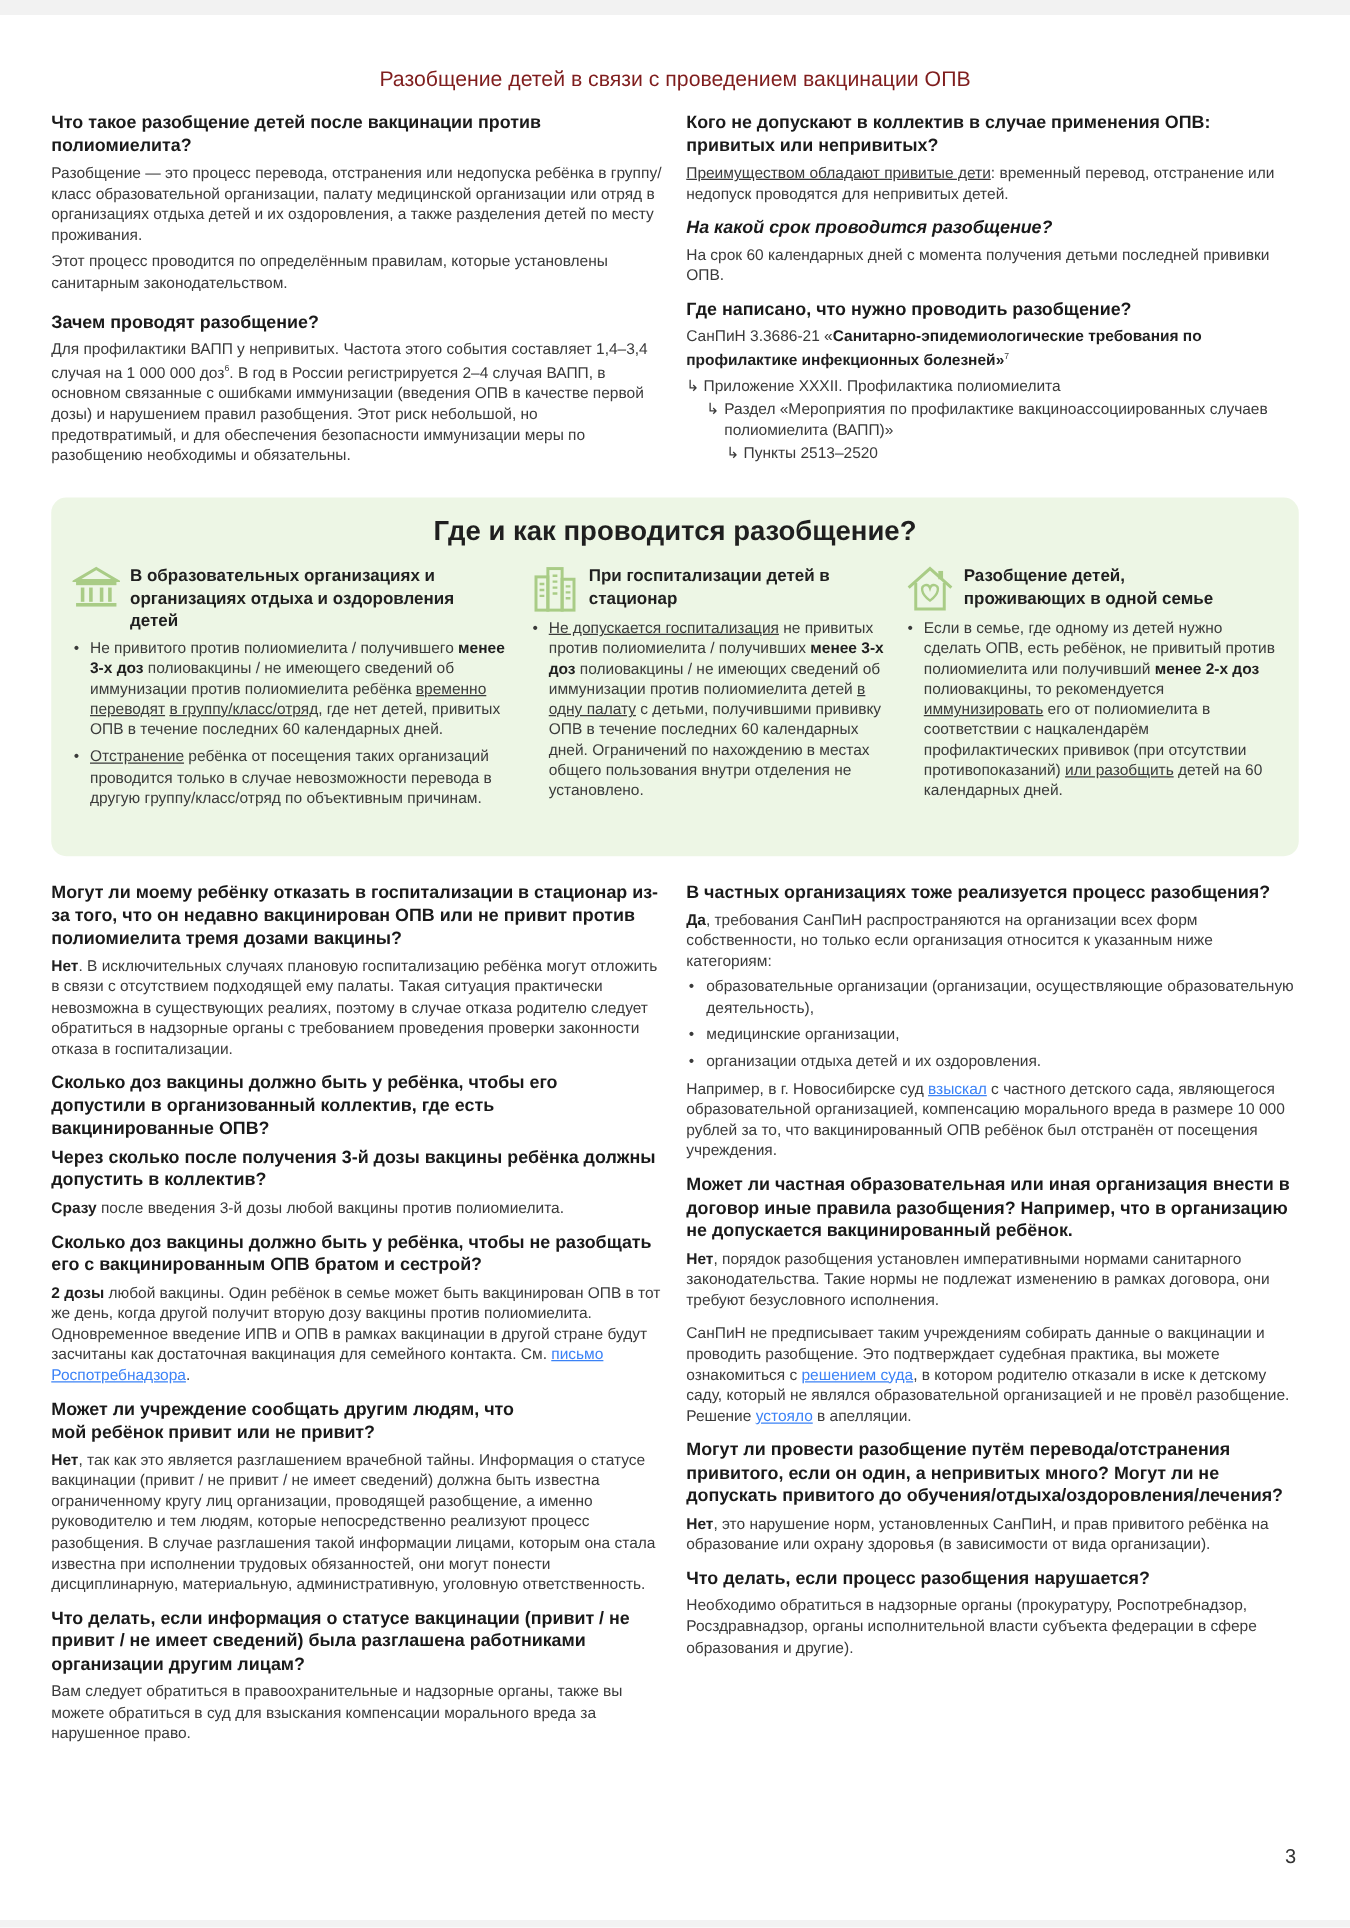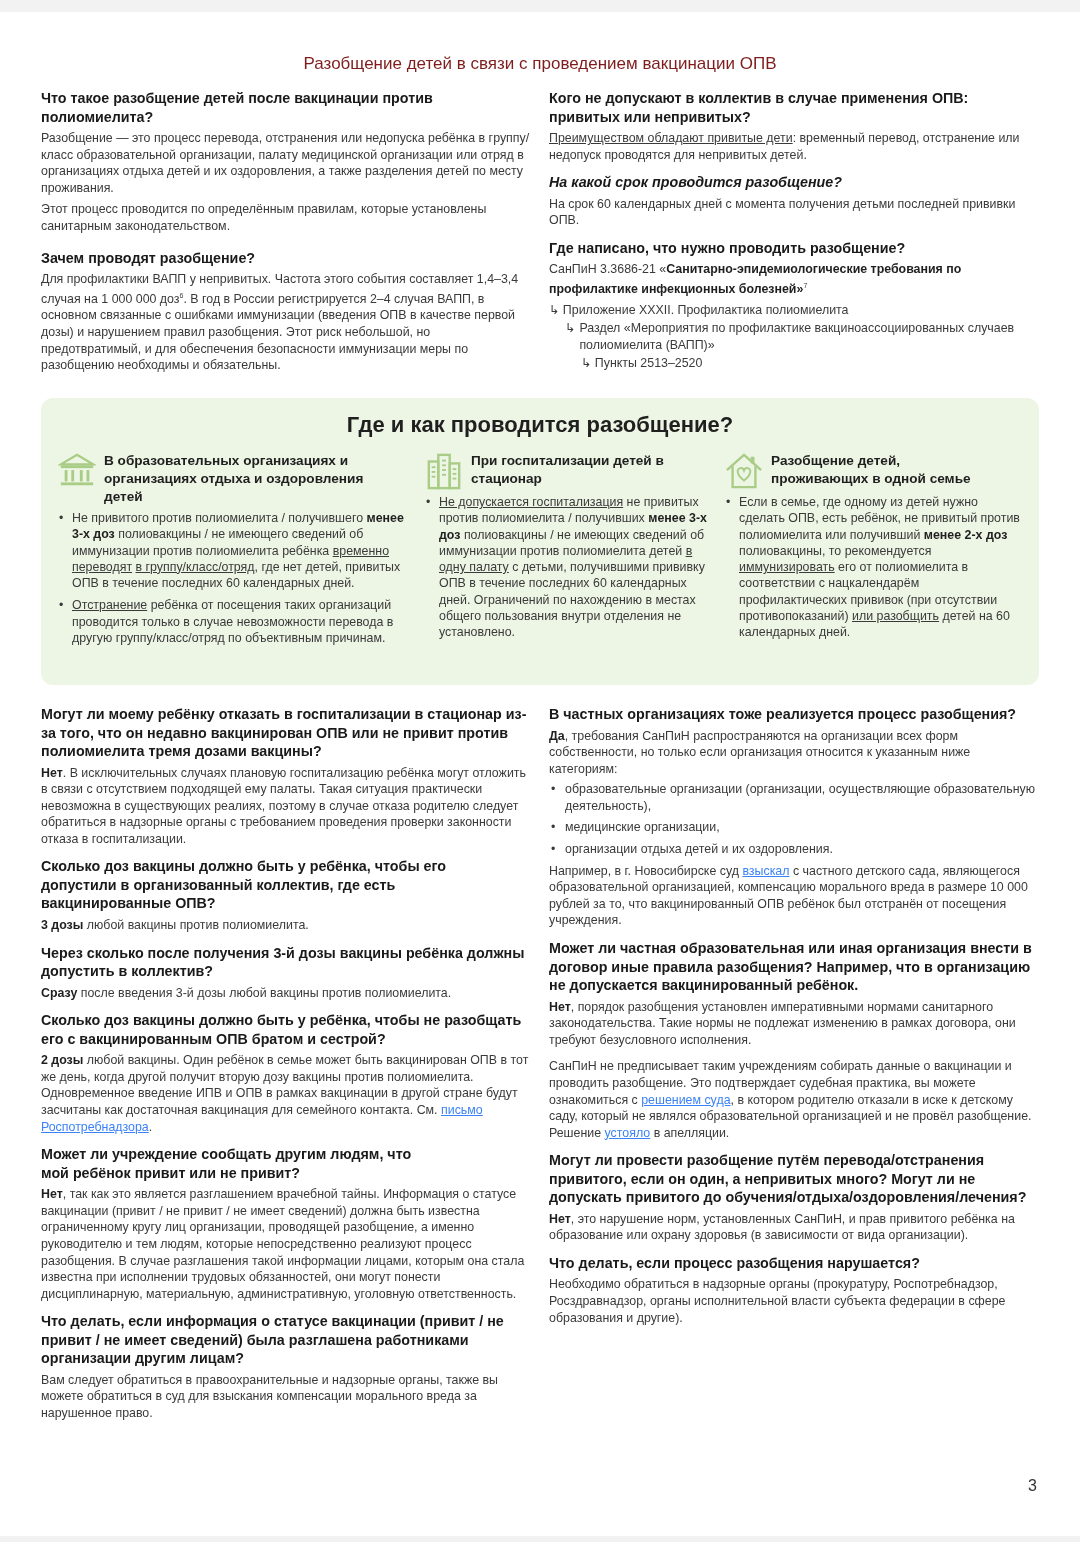--- a/index.html
+++ b/index.html
@@ -127,21 +127,20 @@
     </div>
   </div>
 
   <div class="col" style="left:41px;top:693px;">
     <div>
       <div class="q">Могут ли моему ребёнку отказать в госпитализации в стационар из-за того, что он недавно вакцинирован ОПВ или не привит против полиомиелита тремя дозами вакцины?</div>
       <div class="a"><span class="b">Нет</span><span>. В исключительных случаях плановую госпитализацию ребёнка могут отложить в связи с отсутствием подходящей ему палаты. Такая ситуация практически невозможна в существующих реалиях, поэтому в случае отказа родителю следует обратиться в надзорные органы с требованием проведения проверки законности отказа в госпитализации.</span></div>
     </div>
     <div>
       <div class="q" style="width:430px;">Сколько доз вакцины должно быть у ребёнка, чтобы его допустили в организованный коллектив, где есть вакцинированные ОПВ?</div>
-      <div class="a"><span class="b">3 дозы</span><span> любой вакцины против полиомиелита.</span></div>
     </div>
     <div>
       <div class="q">Через сколько после получения 3-й дозы вакцины ребёнка должны допустить в коллектив?</div>
       <div class="a"><span class="b">Сразу</span><span> после введения 3-й дозы любой вакцины против полиомиелита.</span></div>
     </div>
     <div>
       <div class="q">Сколько доз вакцины должно быть у ребёнка, чтобы не разобщать его с вакцинированным ОПВ братом и сестрой?</div>
       <div class="a"><span class="b">2 дозы</span><span> любой вакцины. Один ребёнок в семье может быть вакцинирован ОПВ в тот же день, когда другой получит вторую дозу вакцины против полиомиелита. Одновременное введение ИПВ и ОПВ в рамках вакцинации в другой стране будут засчитаны как достаточная вакцинация для семейного контакта. См. </span><span class="g">письмо Роспотребнадзора</span><span>.</span></div>
     </div>
     <div>

